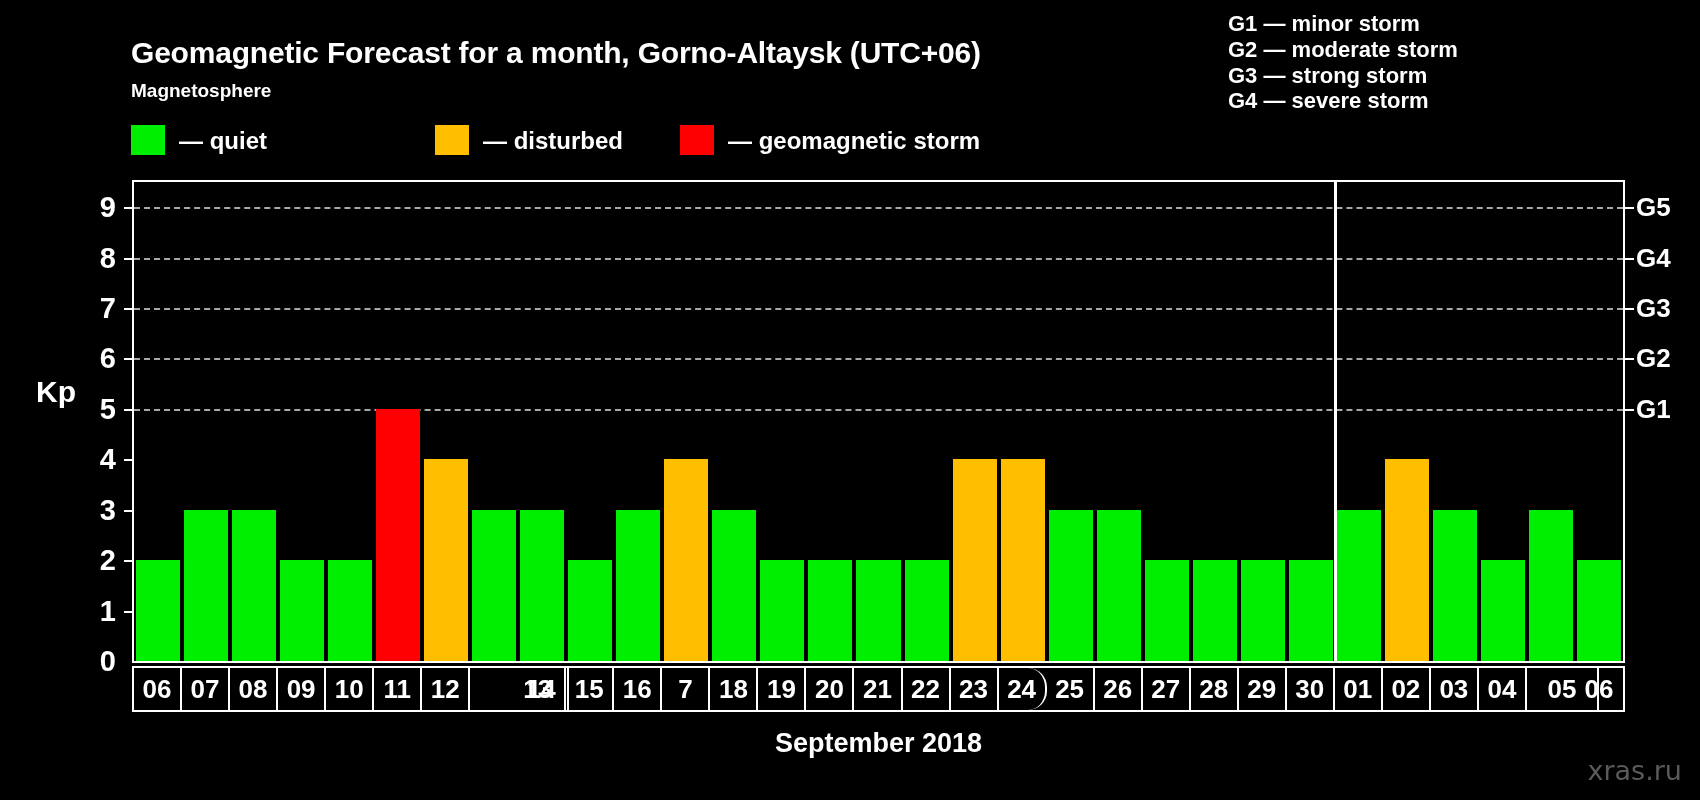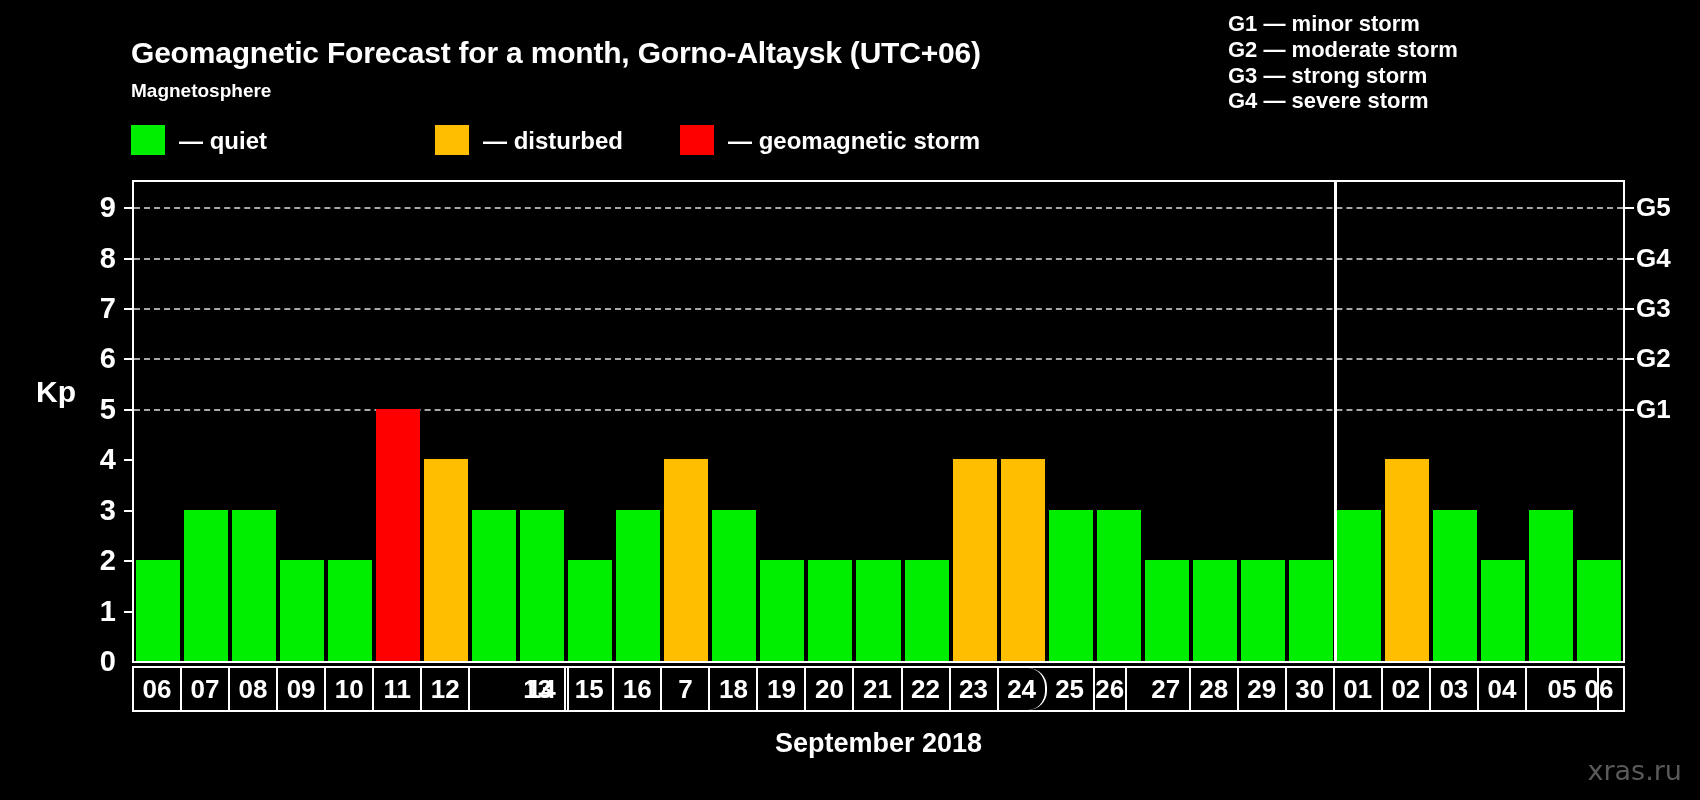--- a/index.html
+++ b/index.html
@@ -333,21 +333,21 @@
       <div class="datecell" style="left: 480.323px; width: 48.0323px;">16</div>
       <div class="datecell" style="left: 528.355px; width: 48.0323px;">7</div>
       <div class="datecell" style="left: 576.387px; width: 48.0323px;">18</div>
       <div class="datecell" style="left: 624.419px; width: 48.0323px;">19</div>
       <div class="datecell" style="left: 672.452px; width: 48.0323px;">20</div>
       <div class="datecell" style="left: 720.484px; width: 48.0323px;">21</div>
       <div class="datecell" style="left: 768.516px; width: 48.0323px;">22</div>
       <div class="datecell" style="left: 816.548px; width: 48.0323px;">23</div>
       <div class="datecell" style="left: 864.581px; width: 48.0323px; border-radius: 19px;">24</div>
       <div class="datecell" style="left: 912.613px; width: 48.0323px;">25</div>
-      <div class="datecell" style="left: 960.645px; width: 32px; text-align: center;">26</div>
+      <div class="datecell" style="left: 960.645px; width: 48px; text-align: center;">26</div>
       <div class="datecell" style="left: 1008.68px; width: 48.0323px;">27</div>
       <div class="datecell" style="left: 1056.71px; width: 48.0323px;">28</div>
       <div class="datecell" style="left: 1104.74px; width: 48.0323px;">29</div>
       <div class="datecell" style="left: 1152.77px; width: 48px;">30</div>
       <div class="datecell" style="left: 1200.81px; width: 48.0323px;">01</div>
       <div class="datecell" style="left: 1248.84px; width: 48.0323px;">02</div>
       <div class="datecell" style="left: 1296.87px; width: 48.0323px;">03</div>
       <div class="datecell" style="left: 1344.9px; width: 48.0323px;">04</div>
       <div class="datecell" style="left: 1392.94px; width: 72px;">05</div>
       <div class="datecell last" style="left: 1440.97px; width: 48.0323px;">06</div>

